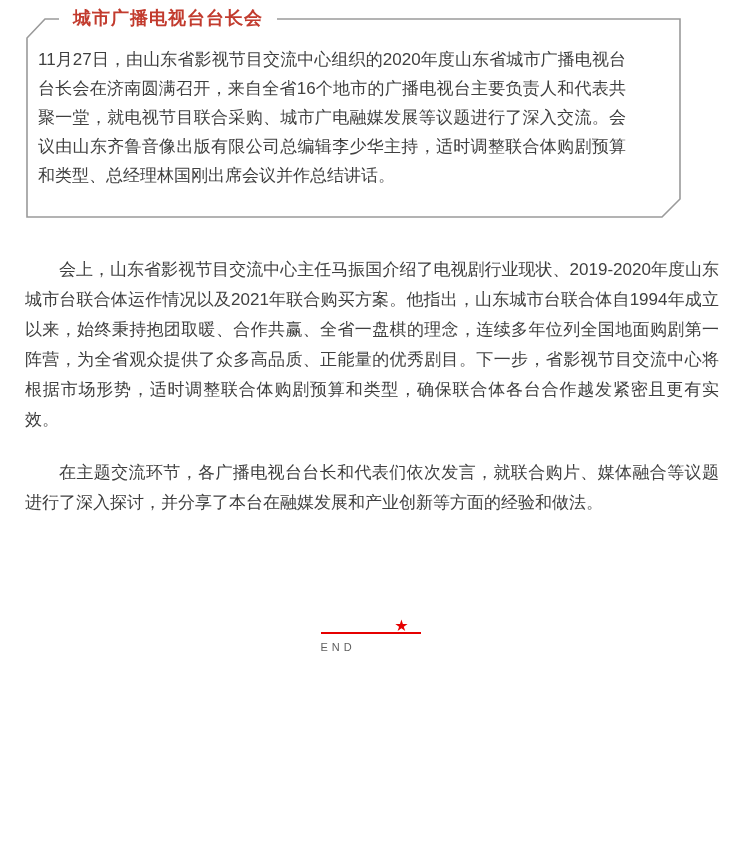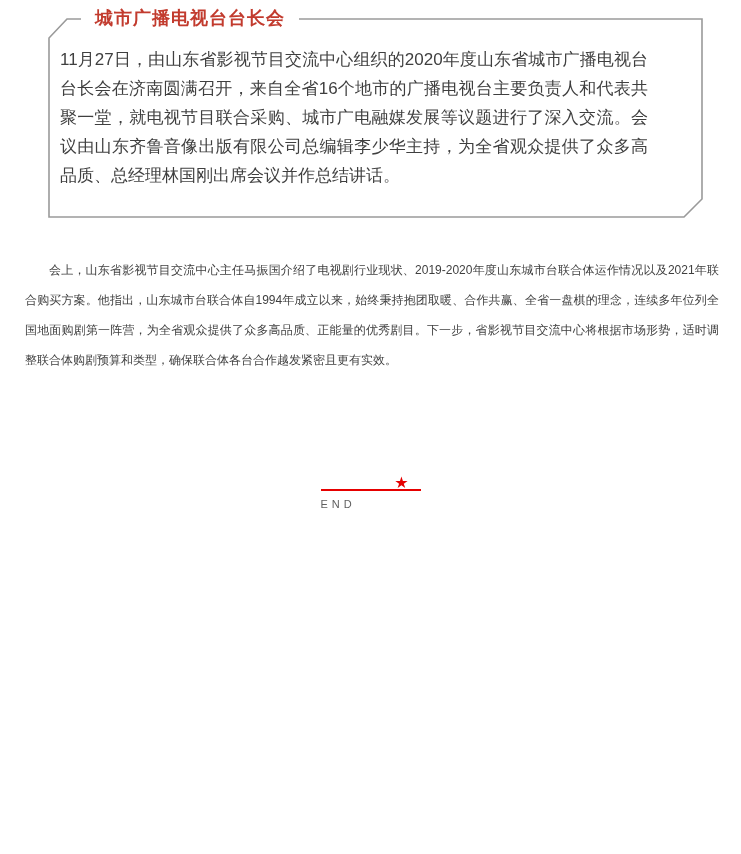--- a/index.html
+++ b/index.html
@@ -16,21 +16,21 @@
   }
   .page {
     width: 741px;
     height: 854px;
     background: #ffffff;
   }
 
   
   .infobox {
     position: relative;
-    margin: 18px 40px 0 48px;
+    margin: 18px 40px 0 26px;
     width: 614px;
     height: 200px;
   }
   .infobox-outline {
     position: absolute;
     left: 0;
     top: 0;
     width: 655px;
     height: 200px;
   }
@@ -54,21 +54,21 @@
     line-height: 29px;
     color: #3f3f3f;
     text-align: justify;
   }
 
   
   .article {
     margin: 37px 22px 0 25px;
   }
   .para {
-    font-size: 12px;
+    font-size: 17px;
     line-height: 30px;
     color: #3f3f3f;
     text-align: justify;
     text-indent: 2em;
     margin: 0 0 23px 0;
   }
 
   
   .end-marker {
     position: relative;
@@ -104,25 +104,26 @@
 </head>
 <body>
 
 <div class="page">
 
   <div class="infobox">
     <svg class="infobox-outline" viewBox="0 0 655 200" width="655" height="200" aria-hidden="true">
       <path d="M 19 1 L 654 1 L 654 181 L 636 199 L 1 199 L 1 20 Z" fill="none" stroke="#9a9a9a" stroke-width="1.6" stroke-linejoin="miter"></path>
     </svg>
     <div class="infobox-title">城市广播电视台台长会</div>
-    <div class="infobox-body">11月27日，由山东省影视节目交流中心组织的2020年度山东省城市广播电视台台长会在济南圆满召开，来自全省16个地市的广播电视台主要负责人和代表共聚一堂，就电视节目联合采购、城市广电融媒发展等议题进行了深入交流。会议由山东齐鲁音像出版有限公司总编辑李少华主持，为全省观众提供了众多高品质、总经理林国刚出席会议并作总结讲话。</div>
+    <div class="infobox-body">11月27日，由山东省影视节目交流中心组织的2020年度山东省城市广播电视台台长会在济南圆满召开，来自全省16个地市的广播电视台主要负责人和代表共聚一堂，就电视节目联合采购、城市广电融媒发展等议题进行了深入交流。会议由山东齐鲁音像出版有限公司总编辑李少华主持，适时调整联合体购剧预算和类型、总经理林国刚出席会议并作总结讲话。</div>
   </div>
 
   <div class="article">
     <p class="para">会上，山东省影视节目交流中心主任马振国介绍了电视剧行业现状、2019-2020年度山东城市台联合体运作情况以及2021年联合购买方案。他指出，山东城市台联合体自1994年成立以来，始终秉持抱团取暖、合作共赢、全省一盘棋的理念，连续多年位列全国地面购剧第一阵营，为全省观众提供了众多高品质、正能量的优秀剧目。下一步，省影视节目交流中心将根据市场形势，适时调整联合体购剧预算和类型，确保联合体各台合作越发紧密且更有实效。</p>
+    <p class="para">在主题交流环节，各广播电视台台长和代表们依次发言，就联合购片、媒体融合等议题进行了深入探讨，并分享了本台在融媒发展和产业创新等方面的经验和做法。</p>
   </div>
 
   <div class="end-marker">
     <span class="end-star">★</span>
     <div class="end-line"></div>
     <div class="end-label">END</div>
   </div>
 
 </div>
 

